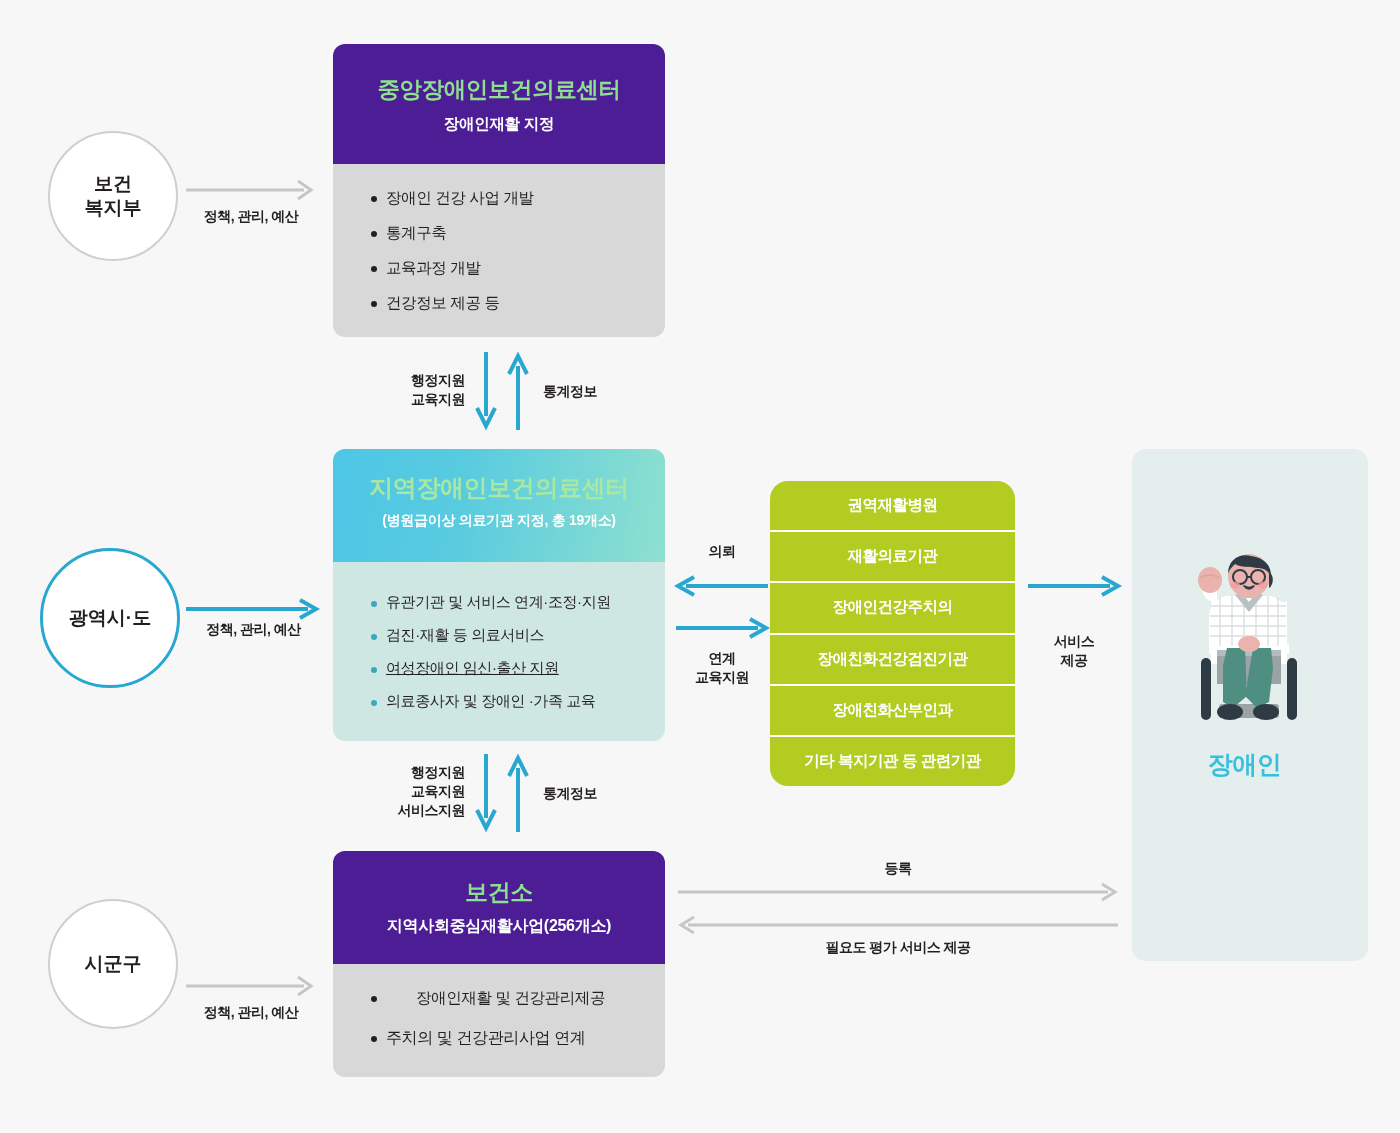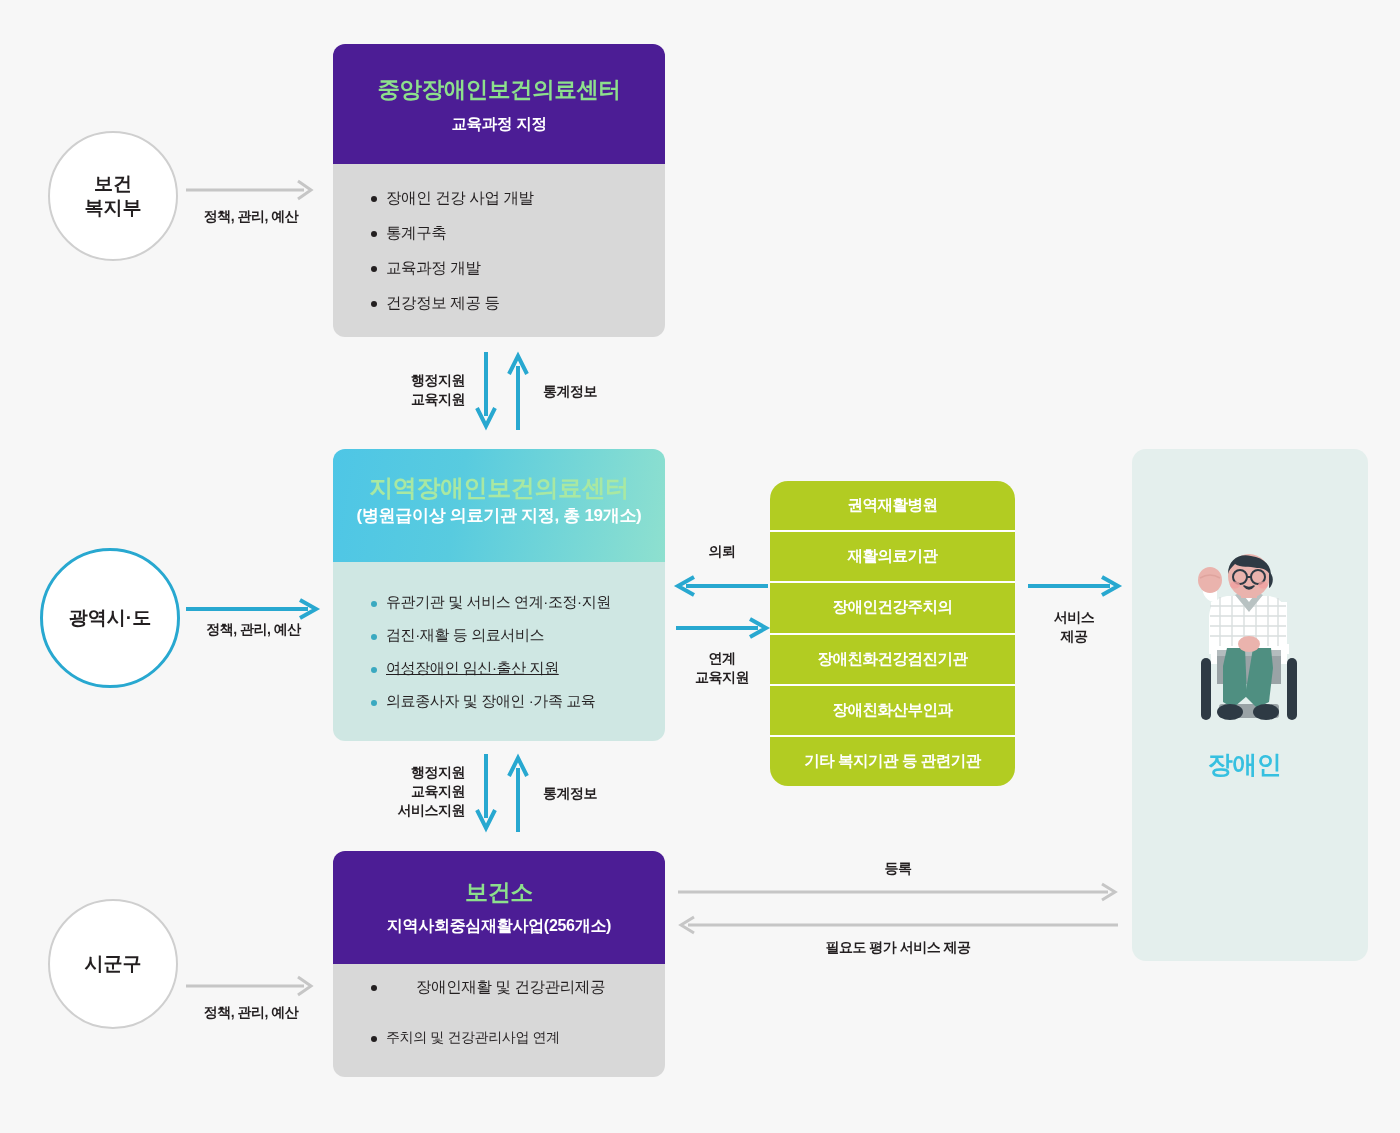--- a/index.html
+++ b/index.html
@@ -157,21 +157,21 @@
 
   <svg class="abs" style="left:186px;top:974px;width:130px;height:24px;" viewBox="0 0 130 24">
     <line x1="0" y1="12" x2="118" y2="12" stroke="#c6c6c6" stroke-width="3"></line>
     <polyline points="112,3 125,12 112,21" fill="none" stroke="#c6c6c6" stroke-width="3"></polyline>
   </svg>
   <div class="lbl" style="left:186px;top:1003px;width:130px;">정책, 관리, 예산</div>
 
   <div class="abs card" style="left:333px;top:44px;width:332px;height:293px;">
     <div class="card-head gray-head" style="height:120px;padding-top:30px;">
       <div class="h-title" style="font-size:22.5px;">중앙장애인보건의료센터</div>
-      <div class="h-sub" style="font-size:15.5px;margin-top:9px;">교육과정 지정</div>
+      <div class="h-sub" style="font-size:15.5px;margin-top:9px;">장애인재활 지정</div>
     </div>
     <div class="card-body gray-body" style="height:173px;padding:18px 20px 18px 38px;">
       <div class="bullet-row" style="font-size:15.5px;margin:7px 0;">
         <span class="bullet-dot"><span class="dot"></span></span>
         <span>장애인 건강 사업 개발</span>
       </div>
       <div class="bullet-row" style="font-size:15.5px;margin:7px 0;">
         <span class="bullet-dot"><span class="dot"></span></span>
         <span>통계구축</span>
       </div>
@@ -192,21 +192,21 @@
     <line x1="48" y1="78" x2="48" y2="14" stroke="#28a8d0" stroke-width="4"></line>
     <polyline points="39,22 48,4 57,22" fill="none" stroke="#28a8d0" stroke-width="4"></polyline>
   </svg>
   <div class="lbl left" style="left:340px;top:371px;width:125px;">행정지원
 교육지원</div>
   <div class="lbl rightal" style="left:543px;top:382px;width:120px;">통계정보</div>
 
   <div class="abs card" style="left:333px;top:449px;width:332px;height:292px;">
     <div class="card-head cyan-head" style="height:113px;padding-top:23px;">
       <div class="h-title" style="font-size:24px;">지역장애인보건의료센터</div>
-      <div class="h-sub" style="font-size:17px;">(병원급이상 의료기관 지정, 총 19개소)</div>
+      <div class="h-sub" style="font-size:14px;margin-top:8px;">(병원급이상 의료기관 지정, 총 19개소)</div>
     </div>
     <div class="card-body cyan-body" style="height:179px;padding:16px 14px 16px 38px;">
       <div class="bullet-row" style="font-size:15px;margin:7px 0;">
         <span class="bullet-dot"><span class="dot"></span></span>
         <span>유관기관 및 서비스 연계·조정·지원</span>
       </div>
       <div class="bullet-row" style="font-size:15px;margin:7px 0;">
         <span class="bullet-dot"><span class="dot"></span></span>
         <span>검진·재활 등 의료서비스</span>
       </div>
@@ -252,21 +252,21 @@
     </div>
     <div class="green-row">
       <span>기타 복지기관 등 관련기관</span>
     </div>
   </div>
 
   <svg class="abs" style="left:1028px;top:576px;width:92px;height:20px;" viewBox="0 0 92 20">
     <line x1="0" y1="10" x2="82" y2="10" stroke="#28a8d0" stroke-width="4"></line>
     <polyline points="74,1 90,10 74,19" fill="none" stroke="#28a8d0" stroke-width="4"></polyline>
   </svg>
-  <div class="lbl" style="left:1024px;top:608px;width:100px;">서비스
+  <div class="lbl" style="left:1024px;top:632px;width:100px;">서비스
 제공</div>
 
   <svg class="abs" style="left:470px;top:754px;width:70px;height:80px;" viewBox="0 0 70 80">
     <line x1="16" y1="0" x2="16" y2="64" stroke="#28a8d0" stroke-width="4"></line>
     <polyline points="7,56 16,74 25,56" fill="none" stroke="#28a8d0" stroke-width="4"></polyline>
     <line x1="48" y1="78" x2="48" y2="14" stroke="#28a8d0" stroke-width="4"></line>
     <polyline points="39,22 48,4 57,22" fill="none" stroke="#28a8d0" stroke-width="4"></polyline>
   </svg>
   <div class="lbl left" style="left:340px;top:763px;width:125px;">행정지원
 교육지원
@@ -276,21 +276,21 @@
   <div class="abs card" style="left:333px;top:851px;width:332px;height:226px;">
     <div class="card-head gray-head" style="height:113px;padding-top:26px;">
       <div class="h-title" style="font-size:23px;">보건소</div>
       <div class="h-sub" style="font-size:16px;margin-top:8px;">지역사회중심재활사업(256개소)</div>
     </div>
     <div class="card-body gray-body" style="height:113px;padding:14px 20px 14px 38px;">
       <div class="bullet-row" style="font-size:15.5px;margin:7px 0;gap:30px;">
         <span class="bullet-dot"><span class="dot"></span></span>
         <span>장애인재활 및 건강관리제공</span>
       </div>
-      <div class="bullet-row" style="font-size:14px;margin:24px 0;">
+      <div class="bullet-row" style="font-size:16px;margin:12px 0;">
         <span class="bullet-dot"><span class="dot"></span></span>
         <span>주치의 및 건강관리사업 연계</span>
       </div>
     </div>
   </div>
 
   <svg class="abs" style="left:678px;top:883px;width:440px;height:18px;" viewBox="0 0 440 18">
     <line x1="0" y1="9" x2="430" y2="9" stroke="#c6c6c6" stroke-width="3"></line>
     <polyline points="424,1 437,9 424,17" fill="none" stroke="#c6c6c6" stroke-width="3"></polyline>
   </svg>

